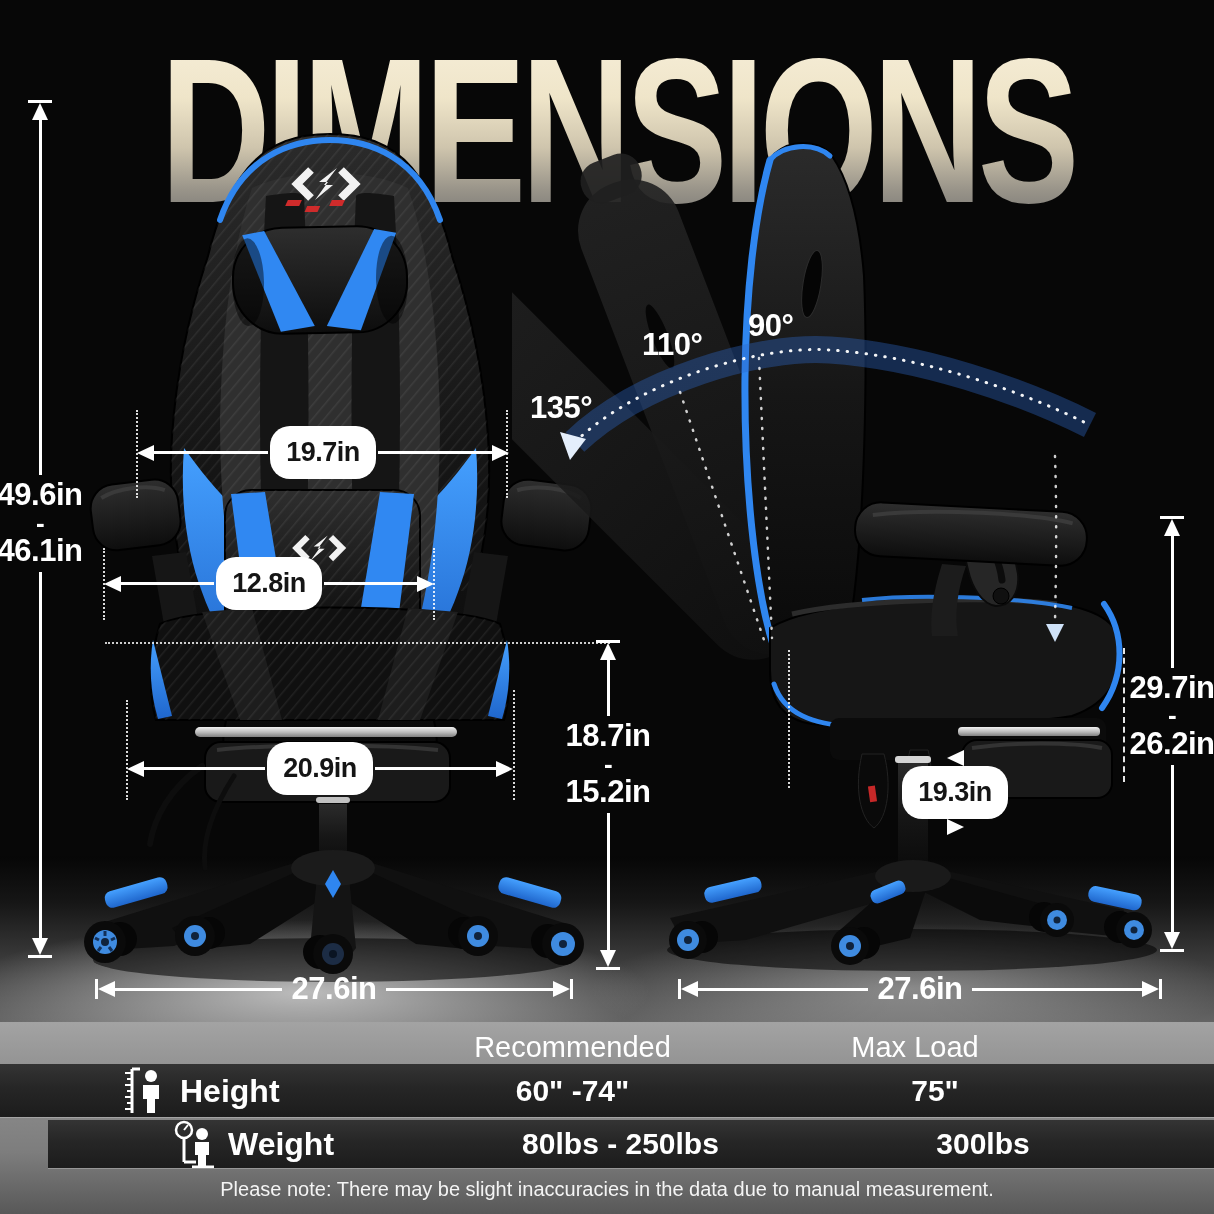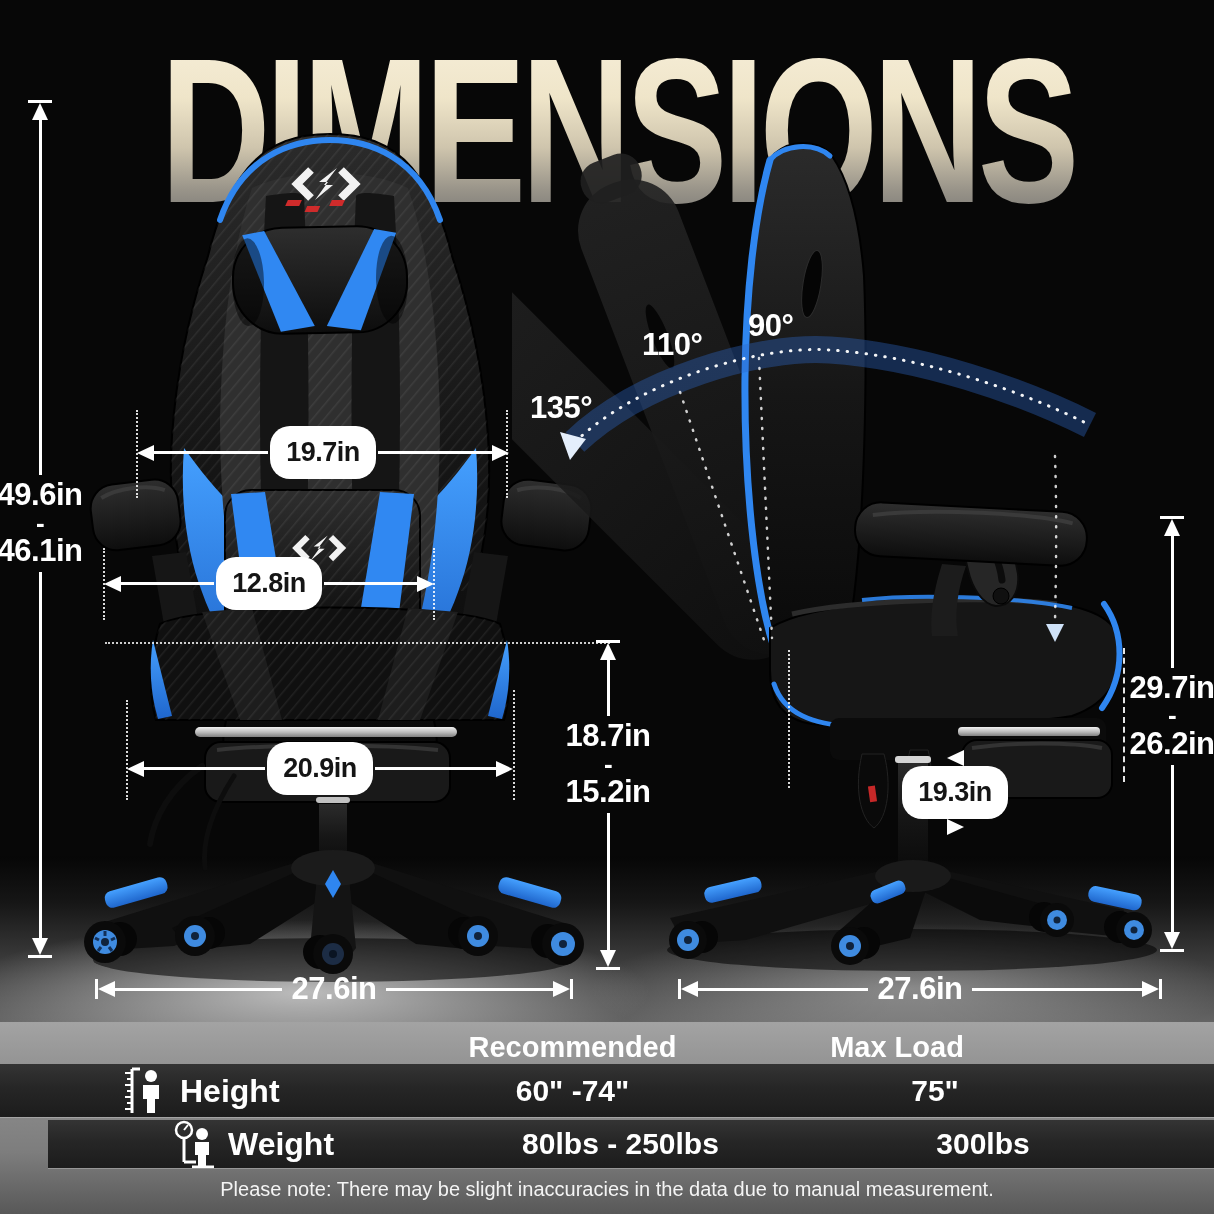--- a/index.html
+++ b/index.html
@@ -34,21 +34,21 @@
   .arrow-u{width:0;height:0;border-left:8px solid transparent;border-right:8px solid transparent;border-bottom:17px solid #fff;flex:none;}
   .arrow-d{width:0;height:0;border-left:8px solid transparent;border-right:8px solid transparent;border-top:17px solid #fff;flex:none;}
   .vlabels{display:flex;flex-direction:column;align-items:center;font-weight:700;font-size:31px;
            line-height:1.06;margin:4px 0;letter-spacing:-.5px;}
   .vlabels .dash{font-size:26px;line-height:.9;}
   .dotv{position:absolute;width:0;border-left:2px dotted rgba(255,255,255,.85);z-index:5;}
   .dashv{position:absolute;width:0;border-left:2px dashed rgba(255,255,255,.9);z-index:5;}
   .doth{position:absolute;height:0;border-top:2px dotted rgba(255,255,255,.8);z-index:5;}
   .angle{position:absolute;color:#fff;font-weight:700;font-size:31px;z-index:6;letter-spacing:-.5px;}
   
-  .th{position:absolute;color:#fff;font-weight:700;font-size:29px;text-align:center;z-index:3;}
+  .th{position:absolute;color:#fff;font-weight:400;font-size:29px;text-align:center;z-index:3;}
   .spec-row{position:absolute;left:0;width:1214px;z-index:2;
             background:linear-gradient(180deg,#343434 0%,#262626 45%,#1c1c1c 100%);
             box-shadow:0 1px 0 rgba(255,255,255,.25);}
   .row-label{position:absolute;left:180px;top:50%;transform:translateY(-50%);color:#fff;font-weight:700;font-size:32px;}
   .row-icon{position:absolute;left:124px;top:50%;transform:translateY(-50%);width:44px;height:48px;}
   .cell{position:absolute;top:50%;transform:translateY(-50%);color:#fff;font-weight:700;font-size:30px;text-align:center;}
   .cell.rec{left:380px;width:385px;}
   .cell.max{left:755px;width:360px;}
   .footnote{position:absolute;left:0;top:1178px;width:1214px;text-align:center;color:#f4f4f4;
             font-size:20px;z-index:3;}
@@ -446,21 +446,21 @@
     <div class="cap"></div>
       <div class="arrow-l"></div>
       <div class="seg"></div>
     <span class="hlabel">27.6in</span>
     <div class="seg"></div>
       <div class="arrow-r"></div>
       <div class="cap"></div>
   </div>
 
   <div class="th" style="left:380px;width:385px;top:1031px;">Recommended</div>
-  <div class="th" style="left:717px;width:360px;top:1031px;">Max Load</div>
+  <div class="th" style="left:735px;width:360px;top:1031px;">Max Load</div>
 
   <div class="spec-row" style="top:1064px;height:53px;">
     <svg class="row-icon" viewBox="0 0 44 48">
       <line x1="8" y1="2" x2="8" y2="46" stroke="#fff" stroke-width="3"></line>
       <g stroke="#fff" stroke-width="2">
         <line x1="1" y1="6" x2="8" y2="6"></line>
           <line x1="3" y1="12" x2="8" y2="12"></line>
           <line x1="1" y1="18" x2="8" y2="18"></line>
         <line x1="3" y1="24" x2="8" y2="24"></line>
           <line x1="1" y1="30" x2="8" y2="30"></line>

